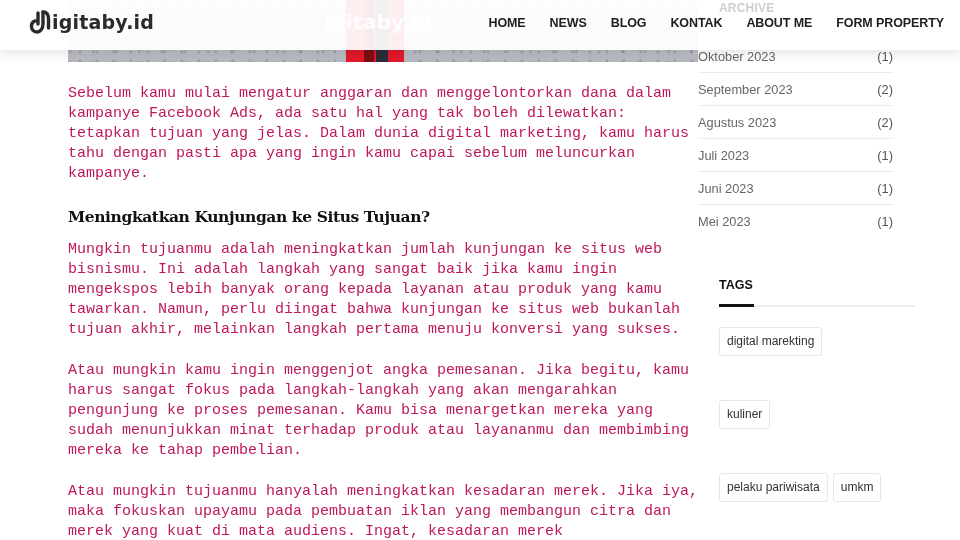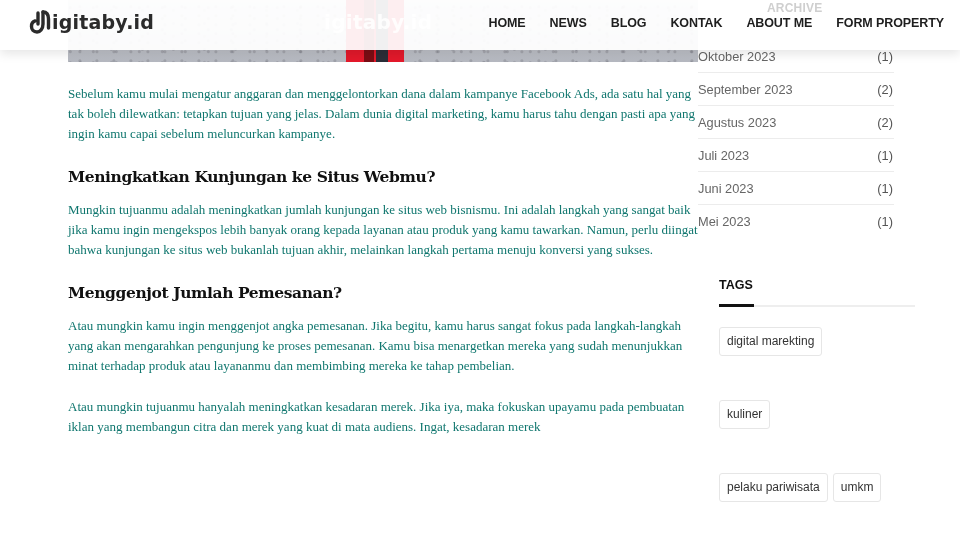--- a/index.html
+++ b/index.html
@@ -52,35 +52,35 @@
   }
   .main-nav { position: absolute; right: 16px; top: 16px; display: flex; gap: 0; }
   .main-nav a {
     font-family: "Liberation Sans", sans-serif; font-size: 12.5px; font-weight: bold; color: #1e1e1e;
     text-decoration: none; margin-left: 24px; letter-spacing: -0.1px;
   }
 
   
   .archive-title {
     position: absolute; left: 719px; top: 1px; font-family: "Liberation Sans", sans-serif;
-    font-size: 12px; font-weight: bold; color: #cfcfcf; z-index: 11; letter-spacing: .2px; margin-left: 48px;
+    font-size: 12px; font-weight: bold; color: #cfcfcf; z-index: 11; letter-spacing: .2px;
   }
 
   
   .article { position: absolute; left: 68px; top: 84px; width: 632px; }
   .article h2 {
     font-family: "DejaVu Serif", "Liberation Serif", serif; font-weight: bold; color: #111;
     font-size: 19px; letter-spacing: -0.4px; line-height: 28px;
   }
   .article h3 {
     font-family: "DejaVu Serif", "Liberation Serif", serif; font-weight: bold; color: #111;
     font-size: 15.5px; letter-spacing: -0.4px; line-height: 24px;
   }
   .article p {
-    font-family: Liberation Serif, serif; font-size: 13px; line-height: 20px; color: #0f766e;
+    font-family: Liberation Mono, monospace; font-size: 15px; line-height: 20px; color: #be185d;
   }
   .h2-main { margin-bottom: 11px; }
   .p1 { margin-bottom: 21px; }
   .sub-h { margin-bottom: 11px; }
   .p-sec { margin-bottom: 21px; }
 
   
   .sidebar { position: absolute; left: 698px; top: 40px; width: 196px; }
   .archive-list { list-style: none; }
   .archive-item {
@@ -132,24 +132,23 @@
     <a>ABOUT ME</a>
     <a>FORM PROPERTY</a>
   </nav>
 </header>
 
 <div class="archive-title">ARCHIVE</div>
 
 <main class="article">
   <p class="p1">Sebelum kamu mulai mengatur anggaran dan menggelontorkan dana dalam kampanye Facebook Ads, ada satu hal yang tak boleh dilewatkan: tetapkan tujuan yang jelas. Dalam dunia digital marketing, kamu harus tahu dengan pasti apa yang ingin kamu capai sebelum meluncurkan kampanye.</p>
 
-  <h3 class="sub-h">Meningkatkan Kunjungan ke Situs Webmu?</h3>
+  <h3 class="sub-h">Meningkatkan Kunjungan ke Situs Tujuan?</h3>
   <p class="p-sec">Mungkin tujuanmu adalah meningkatkan jumlah kunjungan ke situs web bisnismu. Ini adalah langkah yang sangat baik jika kamu ingin mengekspos lebih banyak orang kepada layanan atau produk yang kamu tawarkan. Namun, perlu diingat bahwa kunjungan ke situs web bukanlah tujuan akhir, melainkan langkah pertama menuju konversi yang sukses.</p>
 
-  <h3 class="sub-h">Menggenjot Jumlah Pemesanan?</h3>
   <p class="p-sec">Atau mungkin kamu ingin menggenjot angka pemesanan. Jika begitu, kamu harus sangat fokus pada langkah-langkah yang akan mengarahkan pengunjung ke proses pemesanan. Kamu bisa menargetkan mereka yang sudah menunjukkan minat terhadap produk atau layananmu dan membimbing mereka ke tahap pembelian.</p>
 
   <p class="p-sec">Atau mungkin tujuanmu hanyalah meningkatkan kesadaran merek. Jika iya, maka fokuskan upayamu pada pembuatan iklan yang membangun citra dan merek yang kuat di mata audiens. Ingat, kesadaran merek</p>
 </main>
 
 <aside class="sidebar">
   <ul class="archive-list">
     <li class="archive-item">
       <span>Oktober 2023</span>
       <span class="count">(1)</span>

